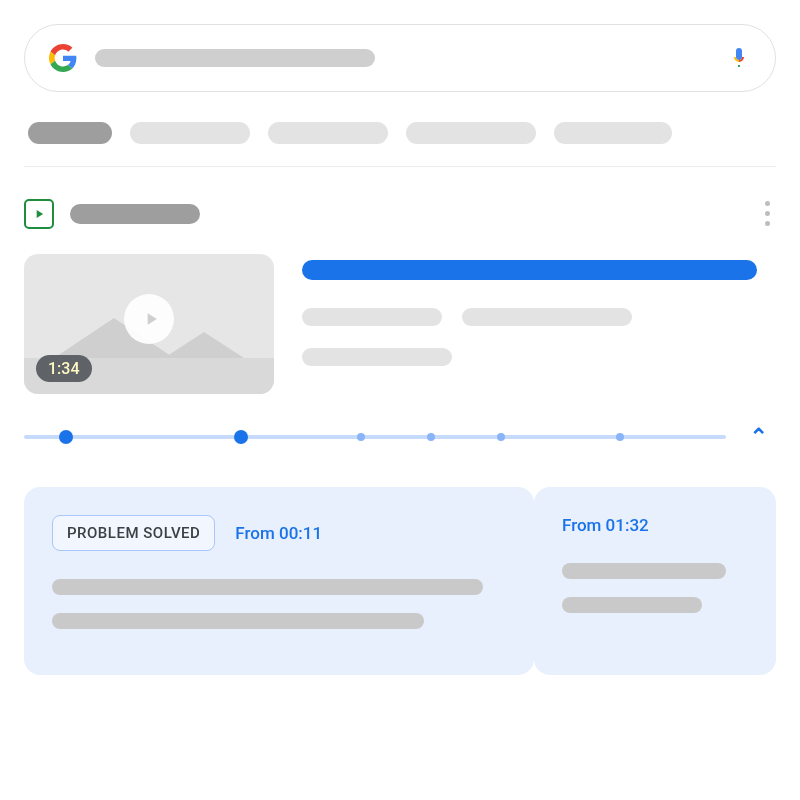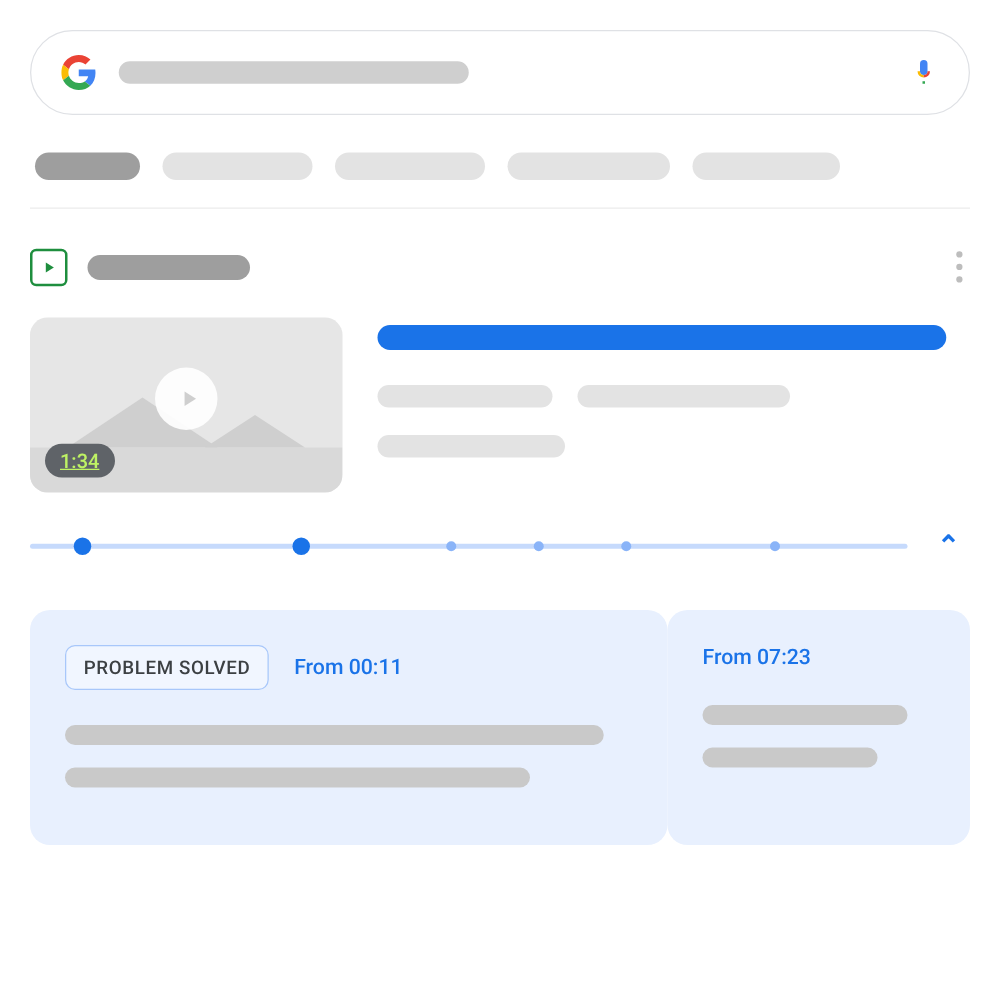--- a/index.html
+++ b/index.html
@@ -91,23 +91,23 @@
       position: absolute; left: 50%; top: 50%;
       transform: translate(-50%, -60%);
       width: 50px; height: 50px;
       background: rgba(255,255,255,0.9);
       border-radius: 50%;
       display: flex; align-items: center; justify-content: center;
     }
     .play-circle svg { width: 20px; height: 20px; margin-left: 3px; }
     .duration {
       position: absolute; left: 12px; bottom: 12px;
-      background: #5f6368; color: #bef264;
+      background: #5f6368; color: #fef9c3;
       font-size: 16px; font-weight: 500;
-      padding: 4px 12px; border-radius: 999px; text-decoration: underline;
+      padding: 4px 12px; border-radius: 999px;
     }
     .meta { flex: 1; padding-top: 6px; }
     .title-line {
       height: 20px; width: 96%;
       background: #1a73e8; border-radius: 10px;
       margin-bottom: 28px;
     }
     .meta-row { display: flex; gap: 20px; margin-bottom: 22px; }
     .meta-seg { height: 18px; background: #e3e3e3; border-radius: 9px; }
     .ms1 { width: 140px; } .ms2 { width: 170px; } .ms3 { width: 150px; }
@@ -238,20 +238,20 @@
     <div class="card c1">
       <div class="card-head">
         <div class="chip">PROBLEM SOLVED</div>
         <div class="from-label">From 00:11</div>
       </div>
       <div class="card-line cl1"></div>
       <div class="card-line cl2"></div>
     </div>
     <div class="card c2">
       <div class="card-head">
-        <div class="from-label">From 07:23</div>
+        <div class="from-label">From 01:32</div>
       </div>
       <div class="card-line cl3"></div>
       <div class="card-line cl4"></div>
     </div>
   </div>
 
 </div>
 
 </body></html>

